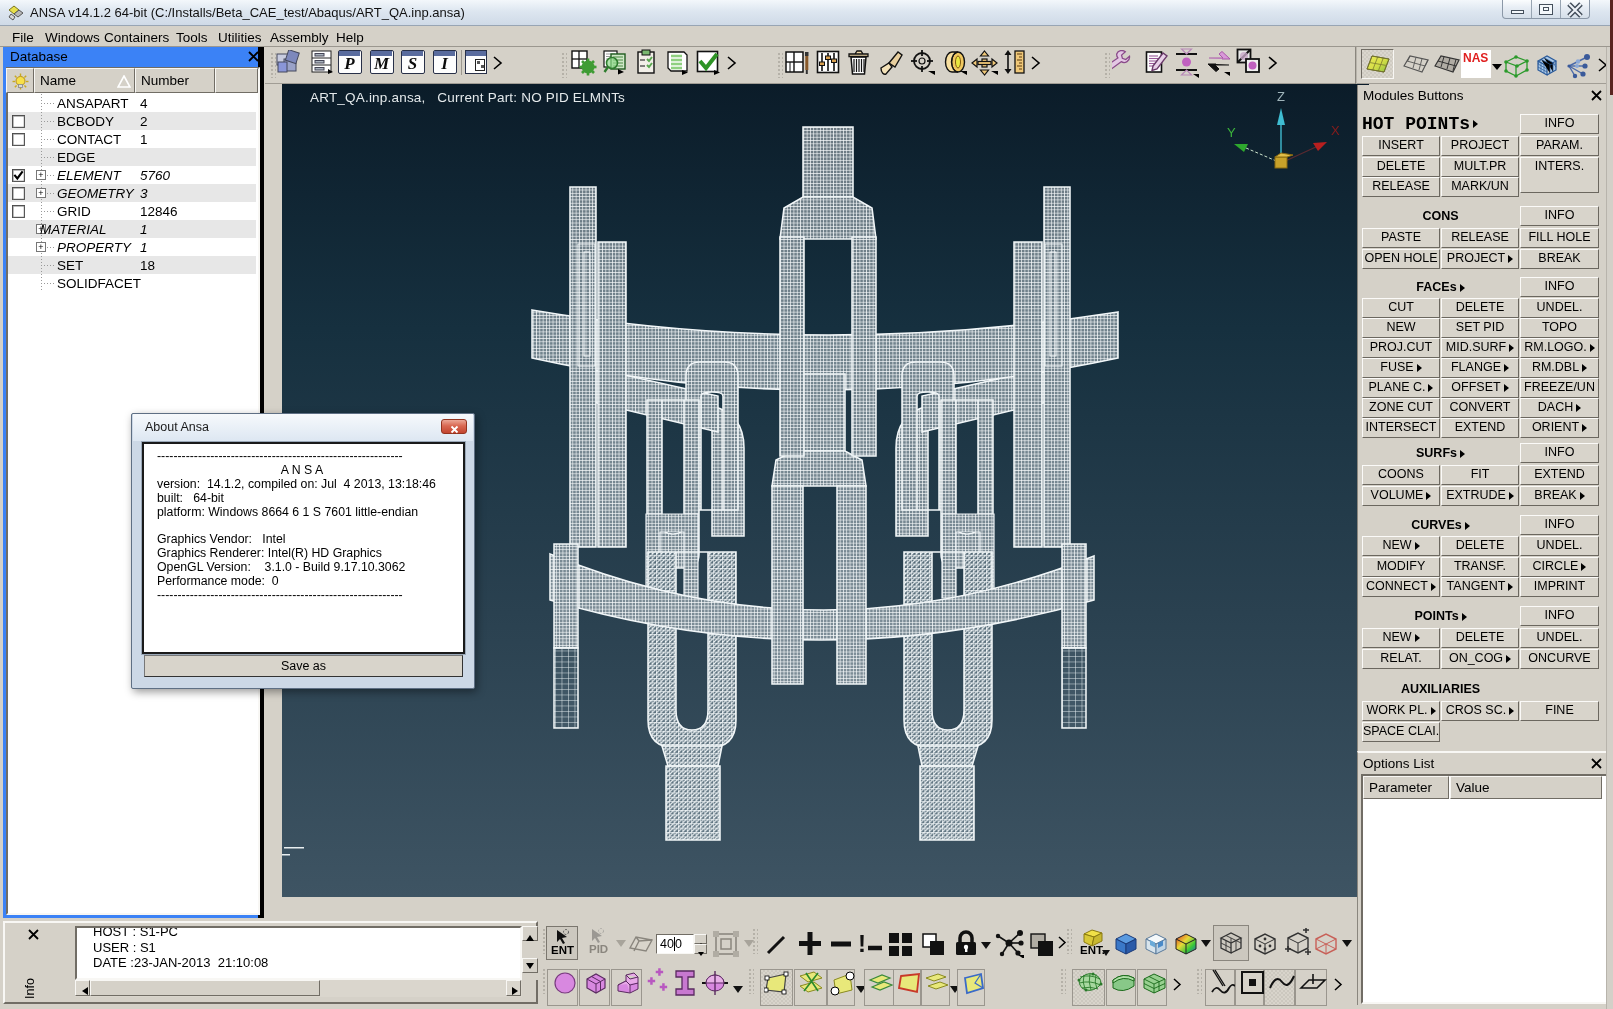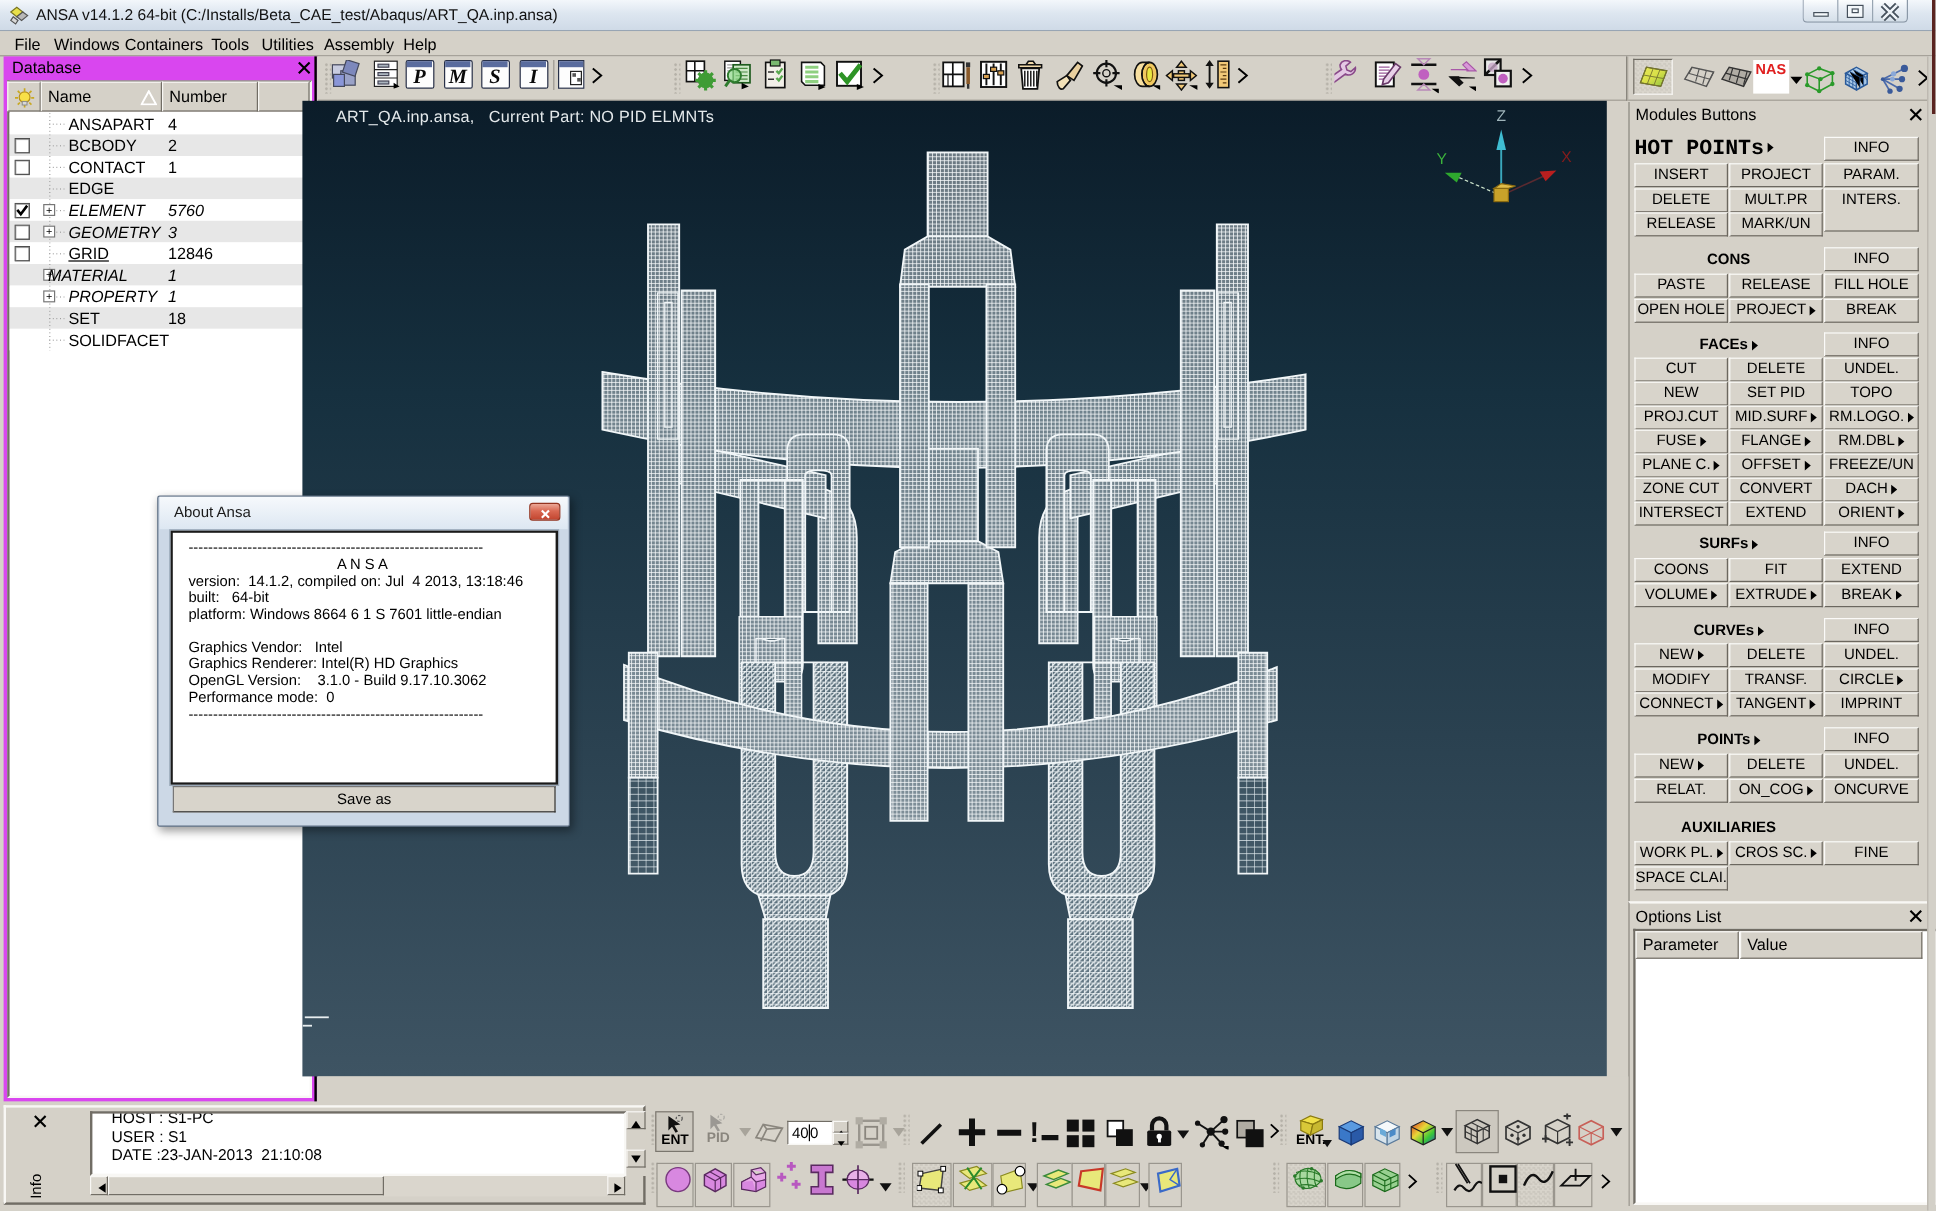--- a/index.html
+++ b/index.html
@@ -326,21 +326,21 @@
       <circle cx="18" cy="22" r="2.6"></circle>
       <circle cx="10" cy="24" r="2.2"></circle>
       <circle cx="4" cy="14" r="1.6"></circle>
     </g>
     <circle cx="13" cy="9.5" r="2.2" fill="#8aa8d8"></circle>
     <circle cx="12" cy="14" r="2" fill="#8aa8d8"></circle>
   </svg>
 <svg class="ab" style="left:1597px;top:58px" width="12" height="14" viewBox="0 0 12 14">
     <path d="M2 1 L9 7 L2 13" stroke="#000" stroke-width="1.6" fill="none"></path>
   </svg>
-<div class="ab" style="left:3px;top:47px;width:261px;height:871px;background:#d946ef;border-right:2px solid #000000;">
+<div class="ab" style="left:3px;top:47px;width:261px;height:871px;background:#3b82f6;border-right:6px solid #000000;">
  <span class="ab" style="left:7px;top:2px;font-size:13.5px;color:#000;">Database</span>
  <svg class="ab" style="left:245px;top:4px" width="11" height="11" viewBox="0 0 11 11">
       <path d="M1 1 L10 10 M10 1 L1 10" stroke="#000" stroke-width="1.8"></path>
     </svg>
  <div class="ab s3" style="left:3px;top:20px;width:254px;height:848px;background:#fff;border-width:2px;"></div>
 </div>
 
 <div class="ab" style="left:6px;top:68px;width:252px;height:25px;background:#d5d1c8;">
  <div class="ab r3" style="left:0;top:0;width:28px;height:25px;">
   <svg class="ab" style="left:5px;top:4px" width="17" height="17" viewBox="0 0 17 17">
@@ -417,21 +417,21 @@
 <div class="ab" style="left:36px;top:188px;width:10px;height:10px;background:#fff;border:1px solid #777;font-size:9px;line-height:8px;text-align:center;color:#000;">+</div>
 <span class="ab" style="left:57px;top:186px;font-size:13.5px;font-style:italic;">GEOMETRY</span>
 <span class="ab" style="left:140px;top:186px;font-size:13.5px;font-style:italic;">3</span>
 <div class="ab" style="left:8px;top:202px;width:248px;height:18px;background:#ffffff;"></div>
 <div class="ab" style="left:41px;top:202px;width:1px;height:18px;background-image:linear-gradient(#999 1px,transparent 1px);background-size:1px 3px;"></div>
 <div class="ab" style="left:41px;top:211px;width:13px;height:1px;background-image:linear-gradient(90deg,#999 1px,transparent 1px);background-size:3px 1px;"></div>
 <svg class="ab" style="left:12px;top:205px" width="13" height="13" viewBox="0 0 11 11">
     <rect x="0.5" y="0.5" width="10" height="10" fill="#fff" stroke="#444"></rect>
     <rect x="0.5" y="0.5" width="10" height="10" fill="none" stroke="#888" stroke-width="1" transform="translate(0.5,0.5)" opacity="0.5"></rect>
   </svg>
-<span class="ab" style="left:57px;top:204px;font-size:13.5px;text-decoration:underline;">GRID</span>
+<span class="ab" style="left:57px;top:204px;font-size:13.5px;">GRID</span>
 <span class="ab" style="left:140px;top:204px;font-size:13.5px;">12846</span>
 <div class="ab" style="left:8px;top:220px;width:248px;height:18px;background:#e7e7e7;"></div>
 <div class="ab" style="left:41px;top:220px;width:1px;height:18px;background-image:linear-gradient(#999 1px,transparent 1px);background-size:1px 3px;"></div>
 <div class="ab" style="left:41px;top:229px;width:13px;height:1px;background-image:linear-gradient(90deg,#999 1px,transparent 1px);background-size:3px 1px;"></div>
 <div class="ab" style="left:36px;top:224px;width:10px;height:10px;background:#fff;border:1px solid #777;font-size:9px;line-height:8px;text-align:center;color:#000;">+</div>
 <span class="ab" style="left:40px;top:222px;font-size:13.5px;font-style:italic;">MATERIAL</span>
 <span class="ab" style="left:140px;top:222px;font-size:13.5px;font-style:italic;">1</span>
 <div class="ab" style="left:8px;top:238px;width:248px;height:18px;background:#ffffff;"></div>
 <div class="ab" style="left:41px;top:238px;width:1px;height:18px;background-image:linear-gradient(#999 1px,transparent 1px);background-size:1px 3px;"></div>
 <div class="ab" style="left:41px;top:247px;width:13px;height:1px;background-image:linear-gradient(90deg,#999 1px,transparent 1px);background-size:3px 1px;"></div>
@@ -440,21 +440,21 @@
 <span class="ab" style="left:140px;top:240px;font-size:13.5px;font-style:italic;">1</span>
 <div class="ab" style="left:8px;top:256px;width:248px;height:18px;background:#e7e7e7;"></div>
 <div class="ab" style="left:41px;top:256px;width:1px;height:18px;background-image:linear-gradient(#999 1px,transparent 1px);background-size:1px 3px;"></div>
 <div class="ab" style="left:41px;top:265px;width:13px;height:1px;background-image:linear-gradient(90deg,#999 1px,transparent 1px);background-size:3px 1px;"></div>
 <span class="ab" style="left:57px;top:258px;font-size:13.5px;">SET</span>
 <span class="ab" style="left:140px;top:258px;font-size:13.5px;">18</span>
 <div class="ab" style="left:8px;top:274px;width:248px;height:18px;background:#ffffff;"></div>
 <div class="ab" style="left:41px;top:274px;width:1px;height:18px;background-image:linear-gradient(#999 1px,transparent 1px);background-size:1px 3px;"></div>
 <div class="ab" style="left:41px;top:283px;width:13px;height:1px;background-image:linear-gradient(90deg,#999 1px,transparent 1px);background-size:3px 1px;"></div>
 <span class="ab" style="left:57px;top:276px;font-size:13.5px;">SOLIDFACET</span>
-<div class="ab" style="left:252px;top:84px;width:1087px;height:813px;background:linear-gradient(#0b1c29,#16303f 30%,#2a4150 65%,#3e5463);overflow:hidden;">
+<div class="ab" style="left:282px;top:84px;width:1087px;height:813px;background:linear-gradient(#0b1c29,#16303f 30%,#2a4150 65%,#3e5463);overflow:hidden;">
     <span class="ab" style="left:28px;top:6px;font-size:13.5px;color:#e4e9eb;letter-spacing:0.2px;">ART_QA.inp.ansa,&nbsp;&nbsp;&nbsp;Current Part: NO PID ELMNTs</span>
     <svg class="ab" style="left:0;top:0" width="1087" height="813" viewBox="0 0 1087 813">
       <defs>
 <linearGradient id="bgv" x1="0" y1="0" x2="0" y2="813" gradientUnits="userSpaceOnUse">
           <stop offset="0" stop-color="#0b1c29"></stop>
           <stop offset="0.3" stop-color="#16303f"></stop>
           <stop offset="0.65" stop-color="#2a4150"></stop>
           <stop offset="1" stop-color="#3e5463"></stop>
         </linearGradient>
 <pattern id="g4" width="3.3" height="3.3" patternUnits="userSpaceOnUse">

